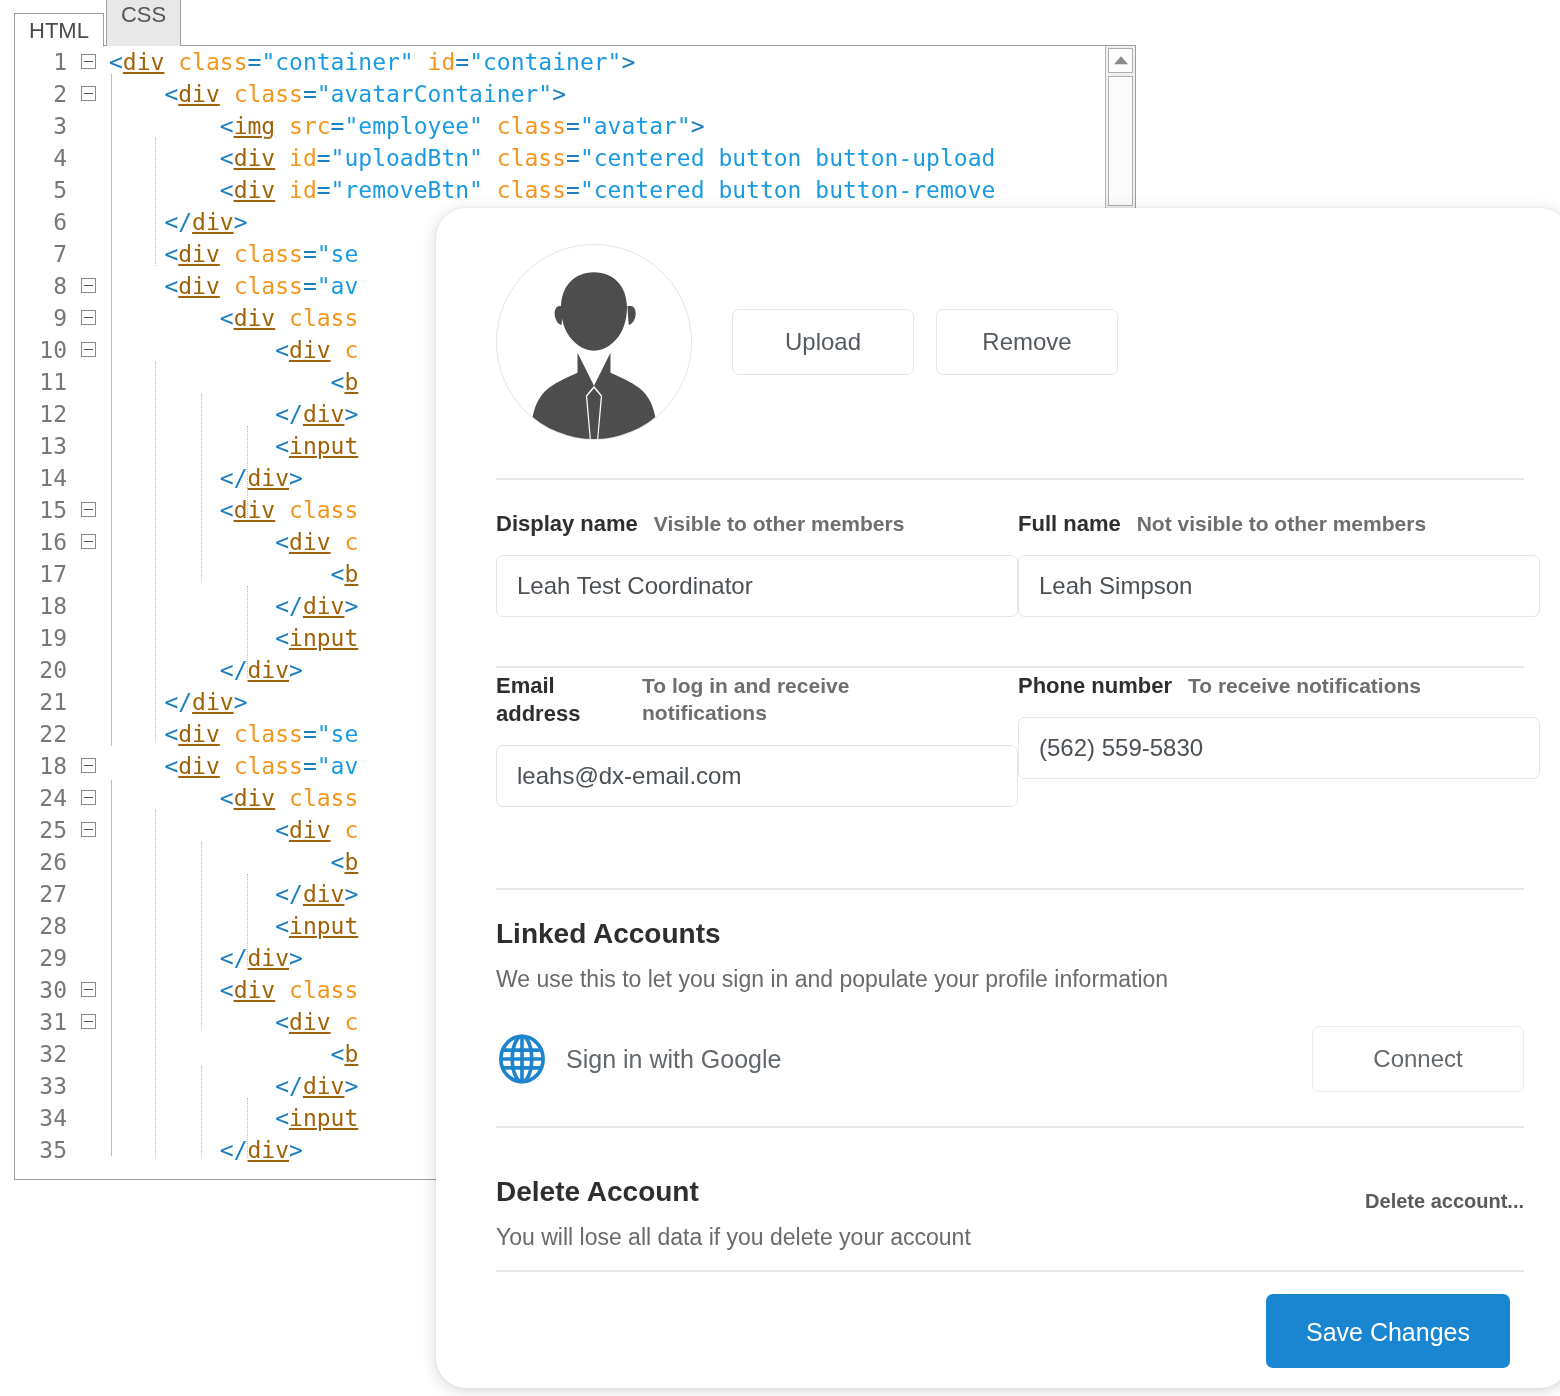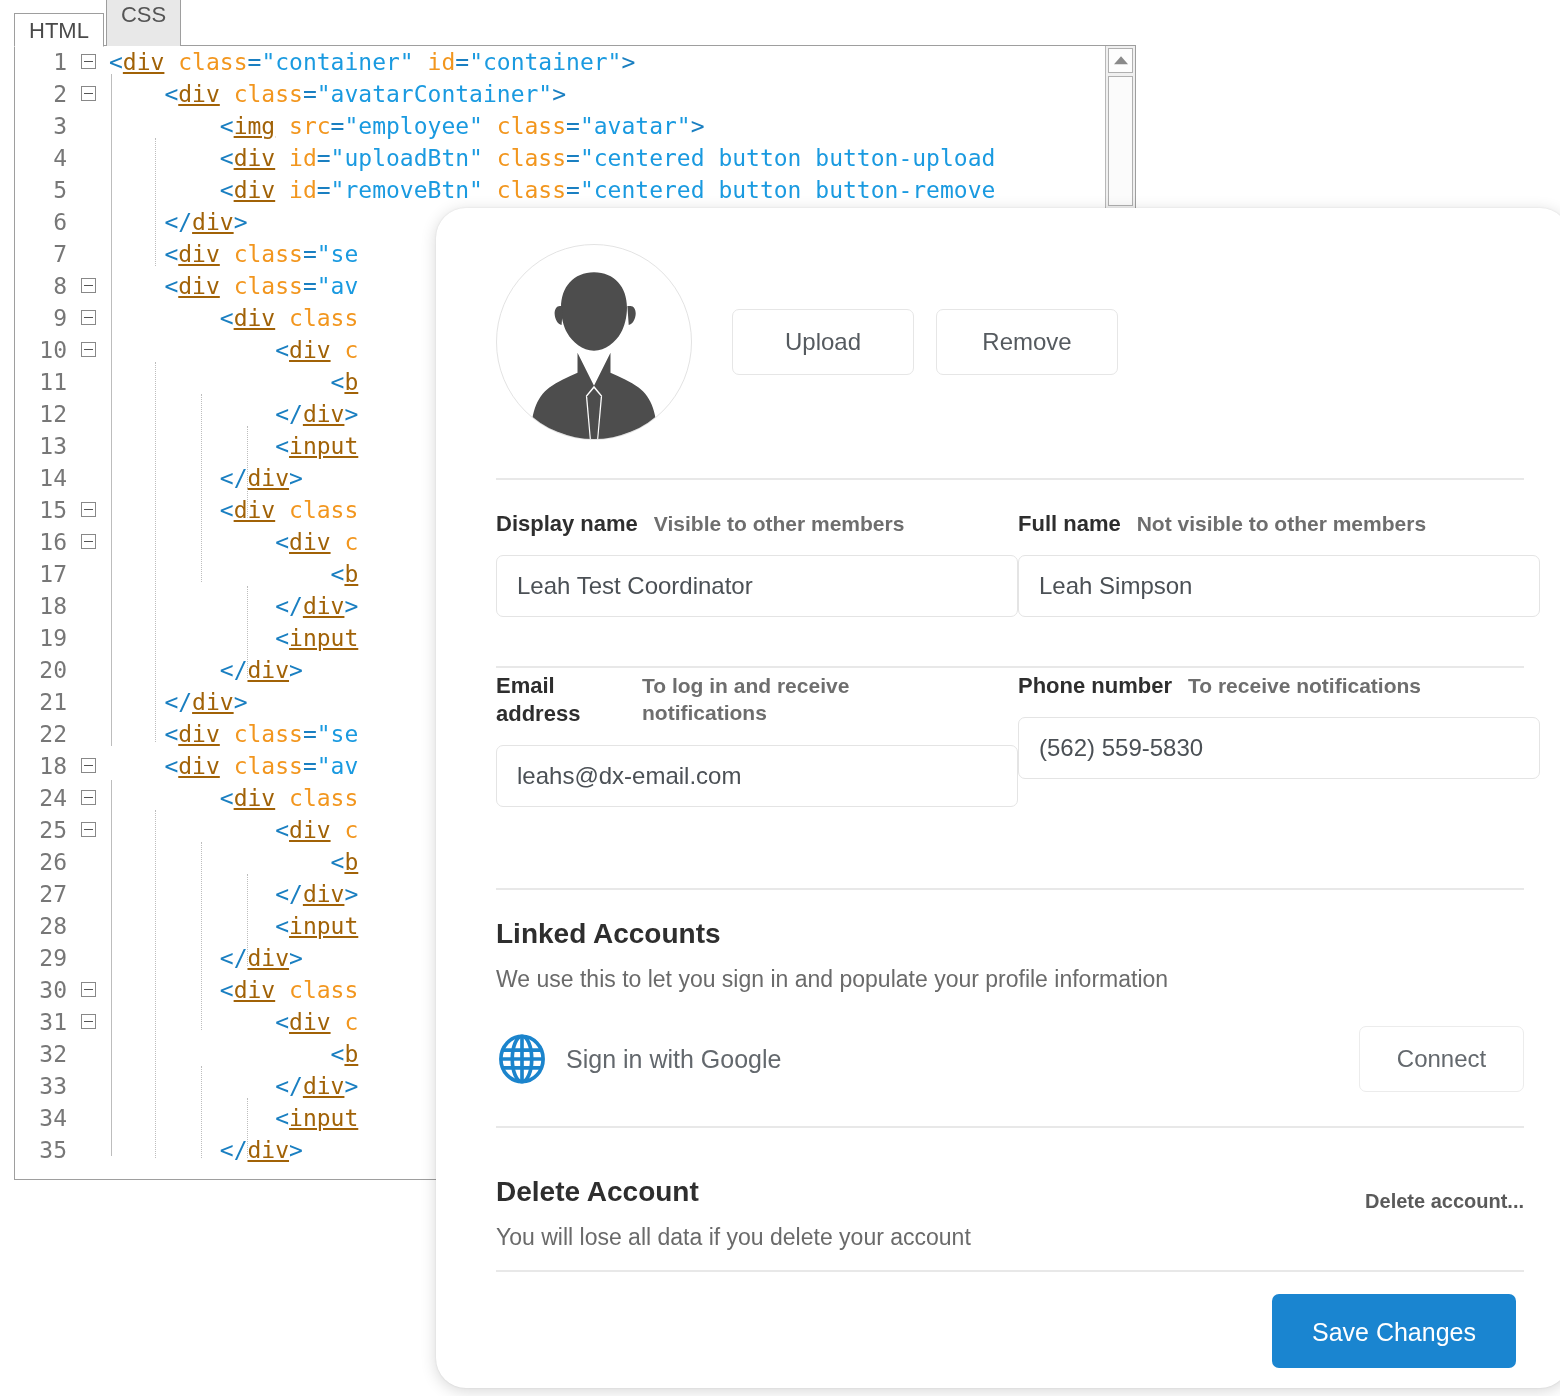--- a/index.html
+++ b/index.html
@@ -322,21 +322,21 @@
     align-items: center;
   }
   .globe-icon { flex: 0 0 52px; width: 52px; height: 52px; }
   .linked-name {
     margin-left: 18px;
     font-size: 25px;
     color: #63686d;
   }
   .connect-btn {
     margin-left: auto;
-    width: 165px;
+    width: 212px;
     height: 66px;
     line-height: 64px;
     text-align: center;
     border: 1px solid #ececec;
     border-radius: 7px;
     background: #ffffff;
     color: #63686d;
     font-size: 24px;
     box-sizing: border-box;
     cursor: pointer;
@@ -347,21 +347,21 @@
     position: absolute;
     right: 0;
     font-size: 20px;
     font-weight: bold;
     color: #5a5a5a;
     cursor: pointer;
   }
 
   .save-btn {
     position: absolute;
-    right: 8px;
+    right: 14px;
     width: 244px;
     height: 74px;
     line-height: 74px;
     text-align: center;
     background: #1a85d0;
     color: #ffffff;
     border: none;
     border-radius: 7px;
     font-size: 25px;
     cursor: pointer;

